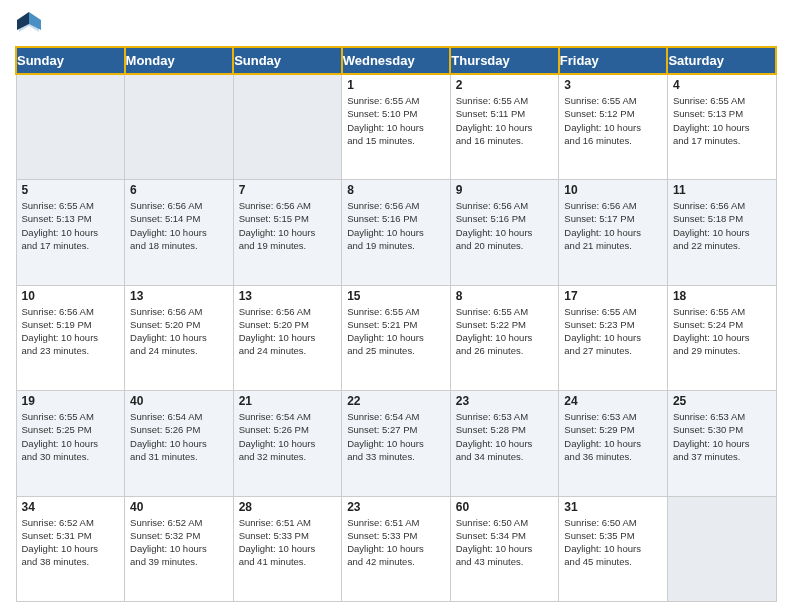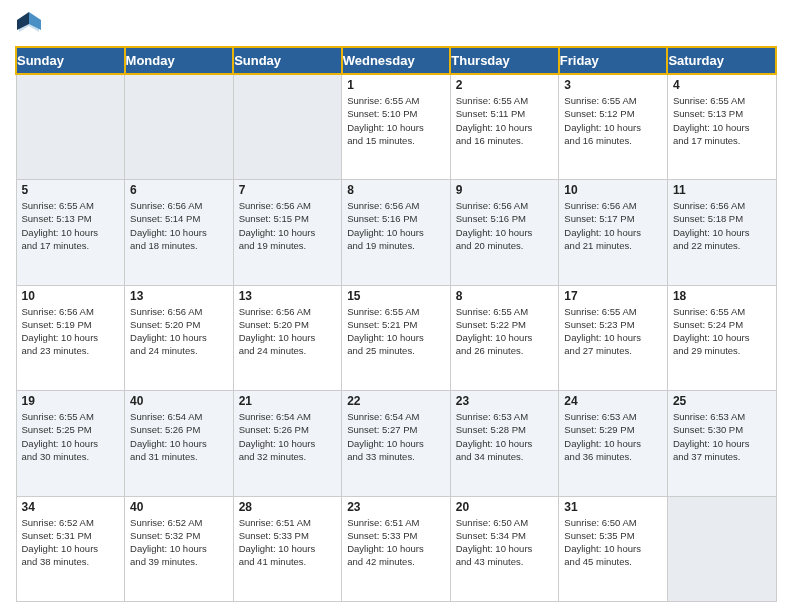--- a/index.html
+++ b/index.html
@@ -340,21 +340,21 @@
 and 41 minutes.</div>
           </td>
           <td>
             <div class="day-number">23</div>
             <div class="day-info" style="white-space: pre-line;">Sunrise: 6:51 AM
 Sunset: 5:33 PM
 Daylight: 10 hours
 and 42 minutes.</div>
           </td>
           <td>
-            <div class="day-number">20</div>
+            <div class="day-number">60</div>
             <div class="day-info" style="white-space: pre-line;">Sunrise: 6:50 AM
 Sunset: 5:34 PM
 Daylight: 10 hours
 and 43 minutes.</div>
           </td>
           <td>
             <div class="day-number">31</div>
             <div class="day-info" style="white-space: pre-line;">Sunrise: 6:50 AM
 Sunset: 5:35 PM
 Daylight: 10 hours

